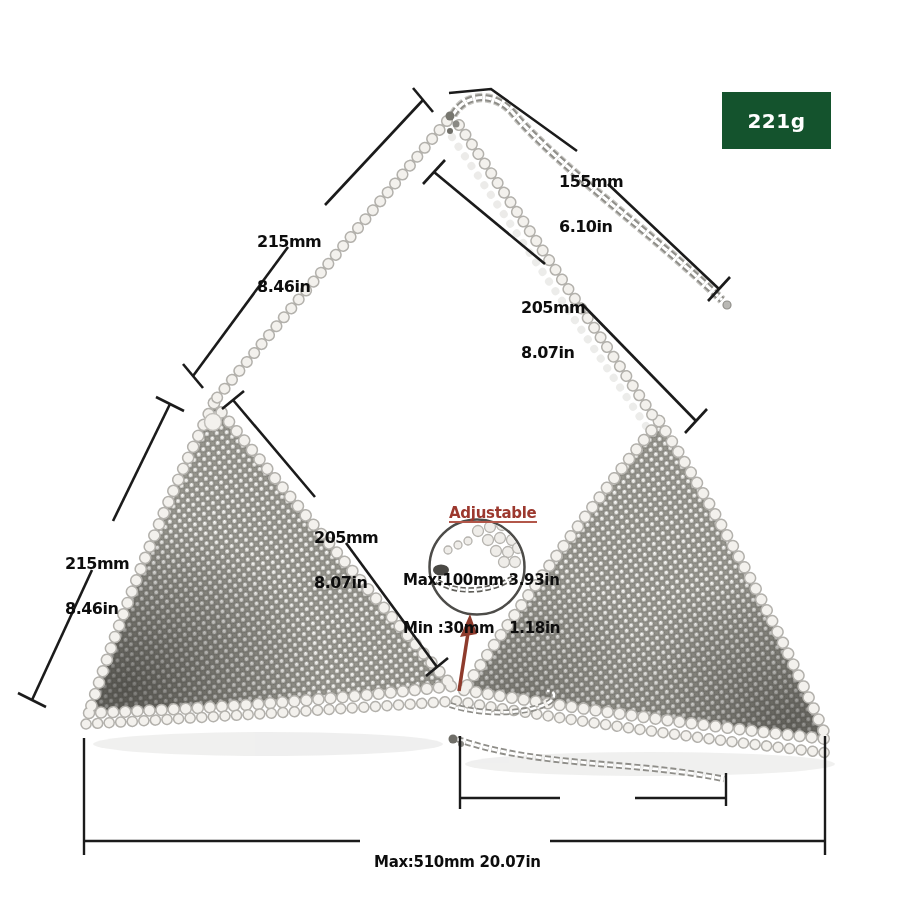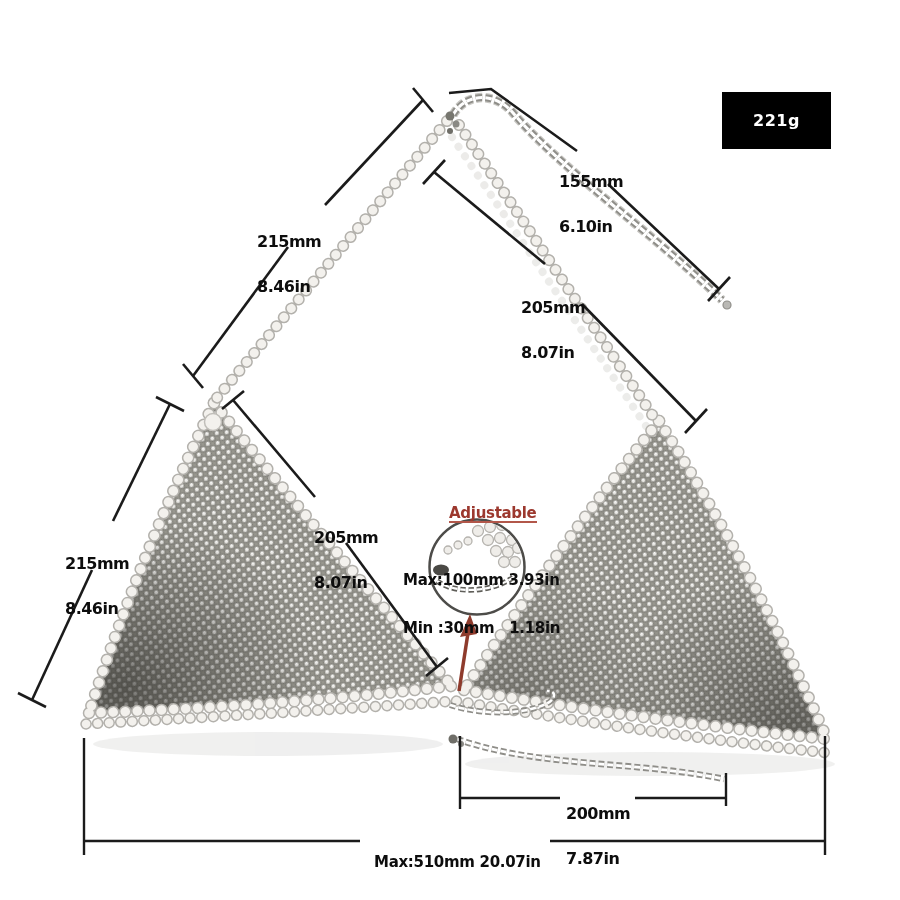--- a/index.html
+++ b/index.html
@@ -14,23 +14,23 @@
   }
   .adjust{
     position:absolute;color:#0d0d0d;font-weight:bold;
     font-size:15px;line-height:16px;letter-spacing:-0.3px;white-space:pre;
   }
   .adjust .ttl{text-align:center;margin-bottom:1px;}
   .adjust .ttl span{
     display:inline-block;color:#9c382e;border-bottom:2px solid #b2574a;padding-bottom:0;
   }
   .badge{
-    position:absolute;left:722px;top:92px;width:109px;height:57px;background:#000000;
+    position:absolute;left:722px;top:92px;width:109px;height:57px;background:#14532d;
     display:flex;align-items:center;justify-content:center;
-    color:#ffffff;font-weight:bold;font-size:16px;letter-spacing:0.5px;
+    color:#ffffff;font-weight:bold;font-size:20px;letter-spacing:0.5px;
   }
 </style>
 </head>
 <body>
 
 <div class="stage">
 
   <svg width="900" height="900" viewBox="0 0 900 900">
     <defs>
       <pattern id="mesh" width="7" height="7" patternUnits="userSpaceOnUse" patternTransform="rotate(40)">
@@ -239,24 +239,20 @@
   <div class="dim" style="left:65px;top:526px;">
     <div>215mm</div>
     <div>8.46in</div>
   </div>
 
   <div class="dim" style="left:314px;top:500px;">
     <div>205mm</div>
     <div>8.07in</div>
   </div>
 
-  <div class="dim" style="left:566px;top:776px;">
-    <div>200mm</div>
-    <div>7.87in</div>
-  </div>
 
   <div class="adjust" style="left:403px;top:457px;width:150px;">
     <div class="ttl">
       <span>Adjustable</span>
     </div>
     <div>Max:100mm 3.93in</div>
     <div>Min :30mm   1.18in</div>
   </div>
 
   <div class="adjust" style="left:374px;top:822px;width:162px;">

